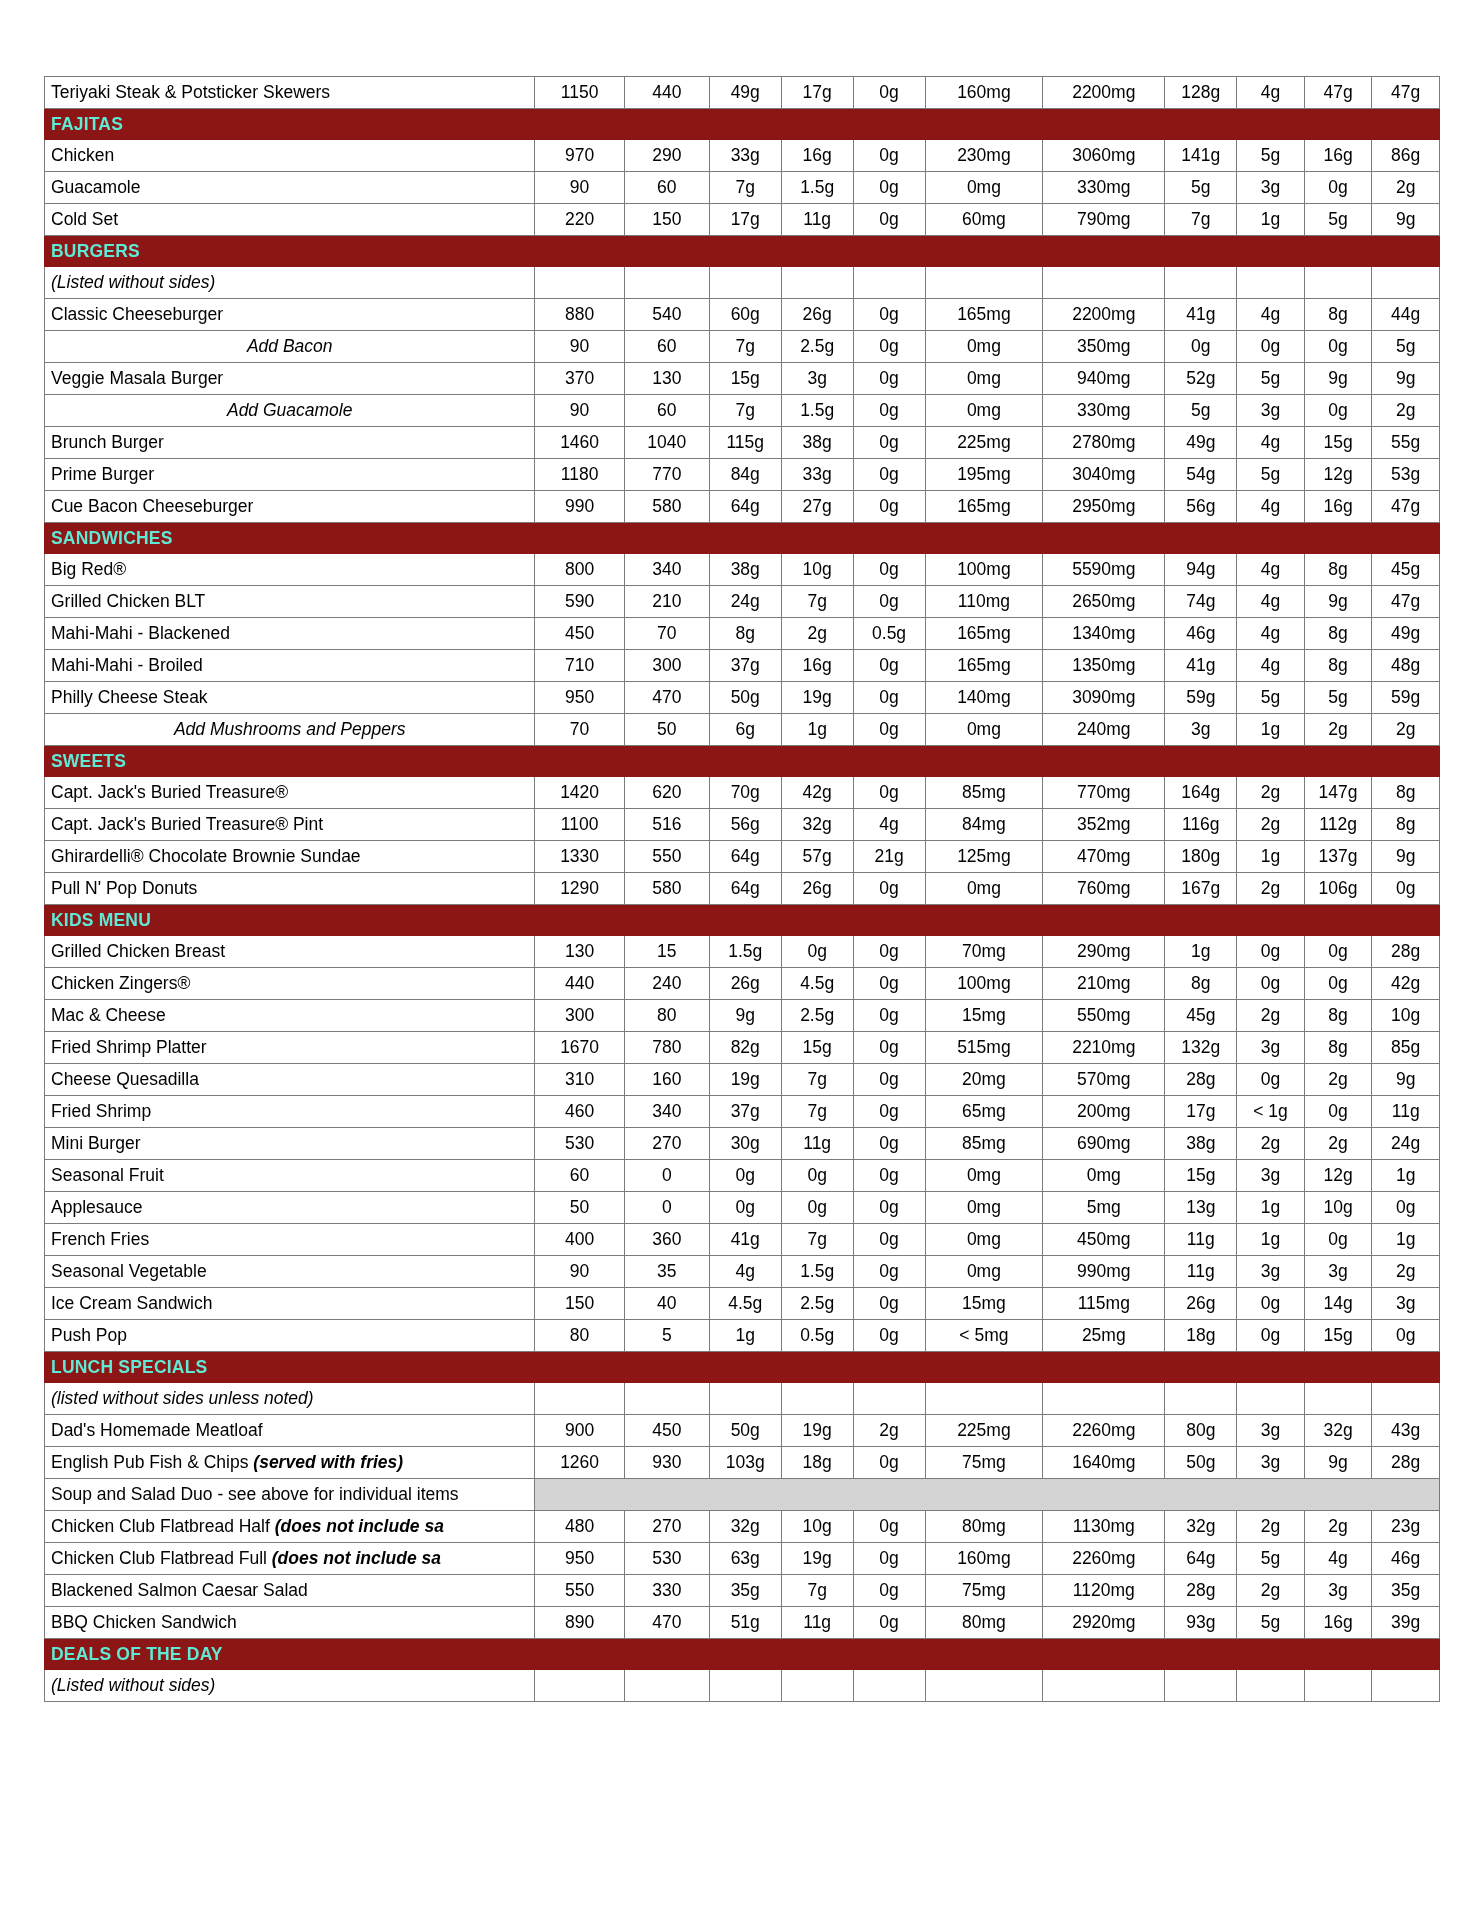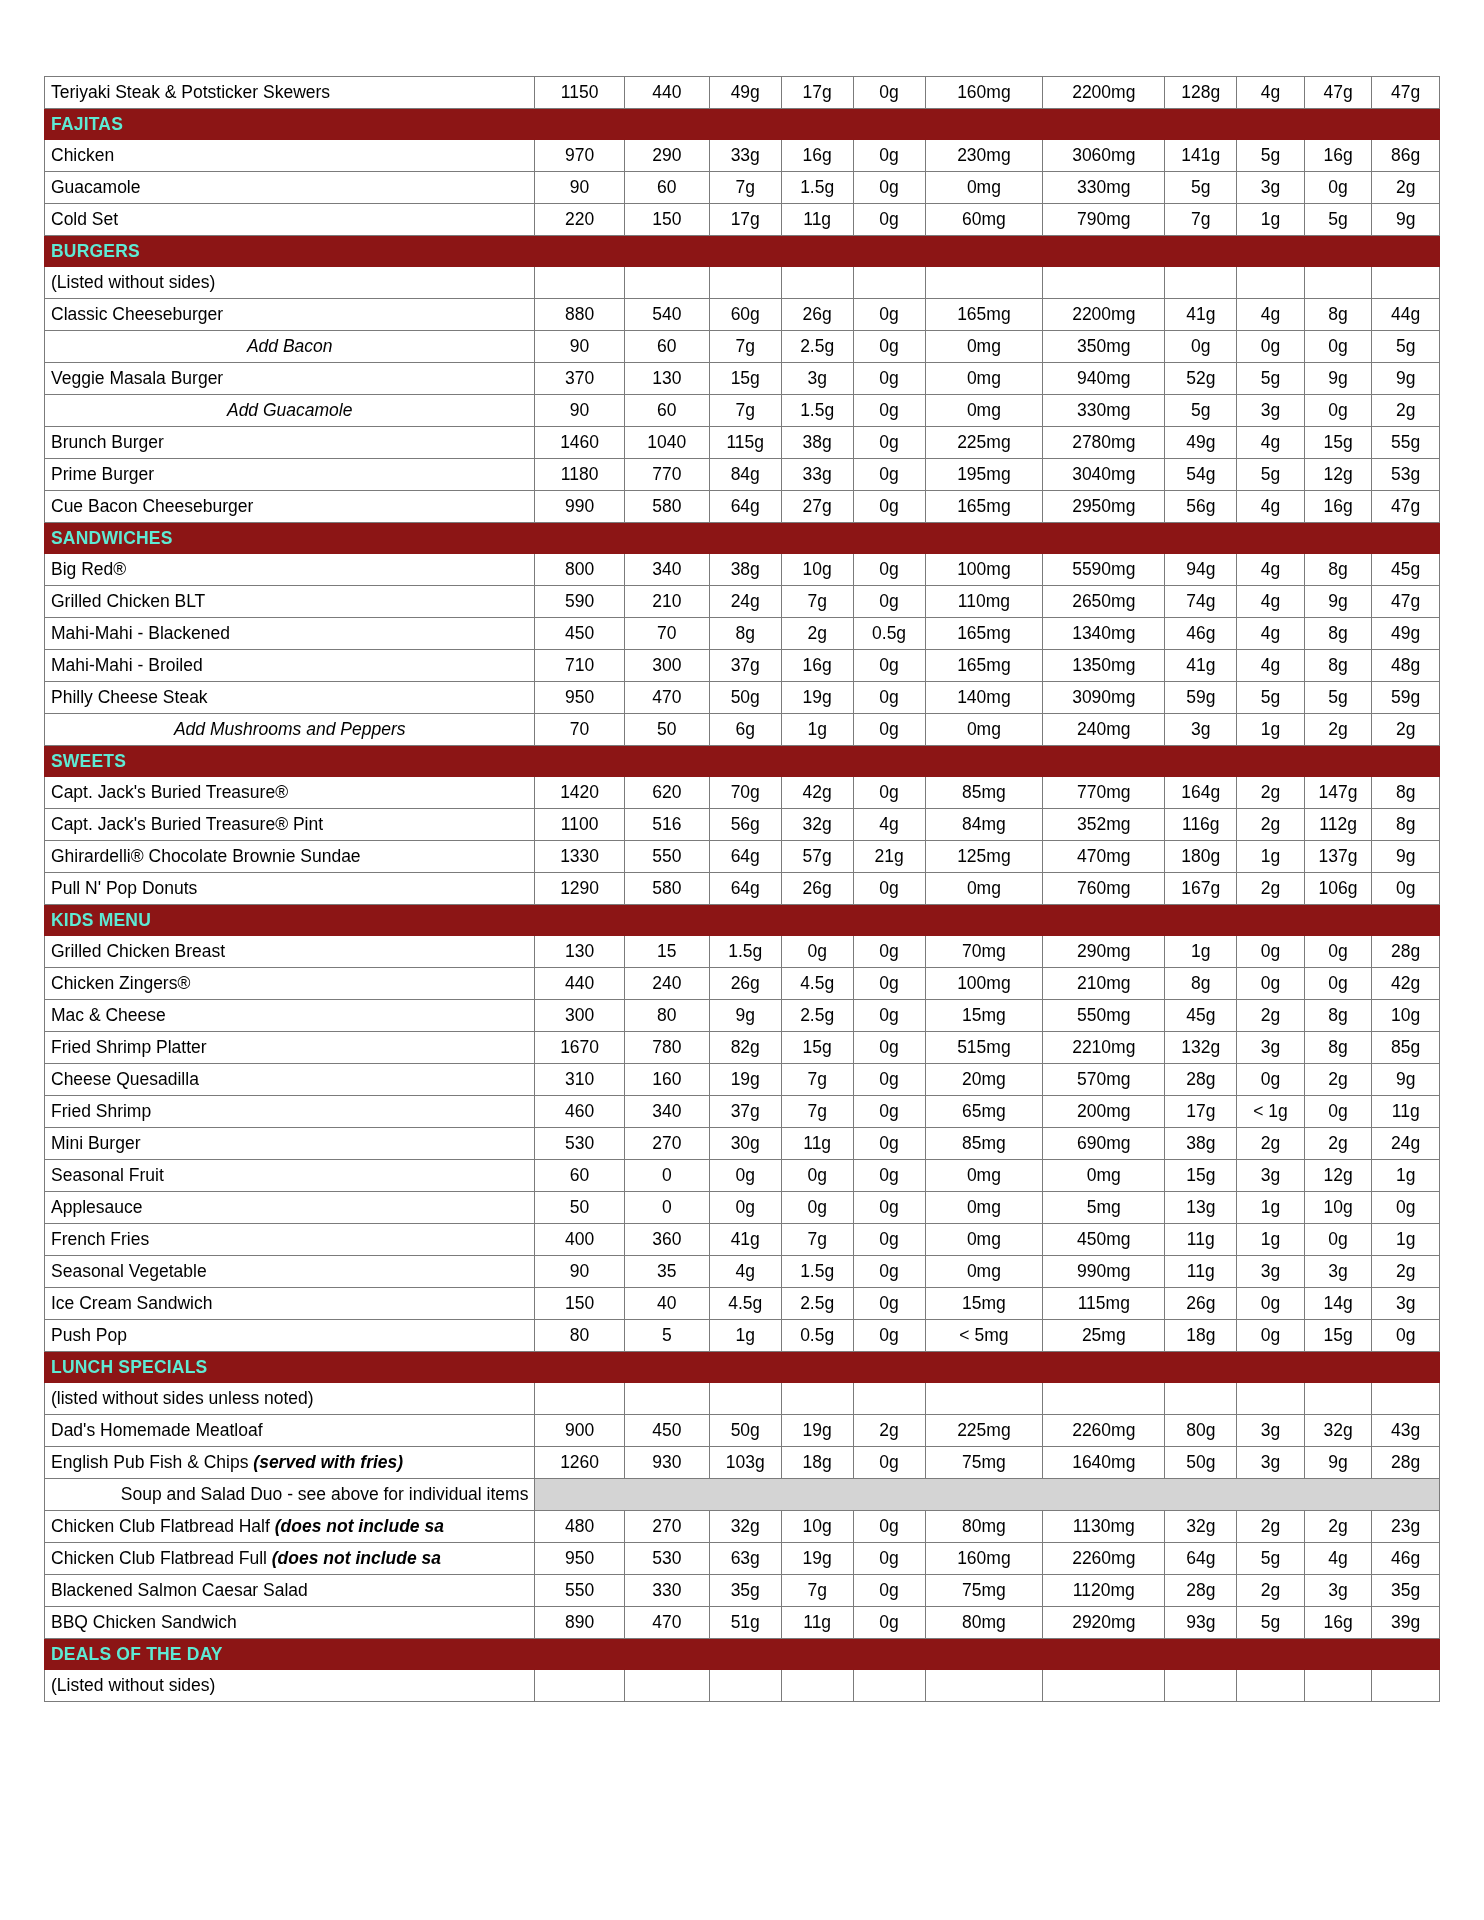--- a/index.html
+++ b/index.html
@@ -56,20 +56,21 @@
   }
   tr.section td {
     background: #8c1515;
     color: #5eead4;
     font-weight: bold;
     letter-spacing: 0.2px;
     border: 1px solid #8c1515;
     height: 30px;
   }
   tr.note td.name {
+    font-style: italic;
   }
   td.blank {
     background: #ffffff;
   }
   td.grayspan {
     background: #d4d4d4;
     border: 1px solid #7b7b7b;
   }
   .ital {
     font-style: italic;
@@ -79,21 +80,20 @@
     display: block;
     width: 100%;
     overflow: hidden;
     text-overflow: clip;
     white-space: nowrap;
   }
   tr.twoline td.name {
     line-height: 1.05;
     white-space: normal;
     font-size: 17.5px;
-    text-align: right;
   }
 </style>
 </head>
 <body>
 
 <div class="page">
   <table class="nutrition">
     <colgroup>
       <col class="c-name">
       <col class="c-num">

